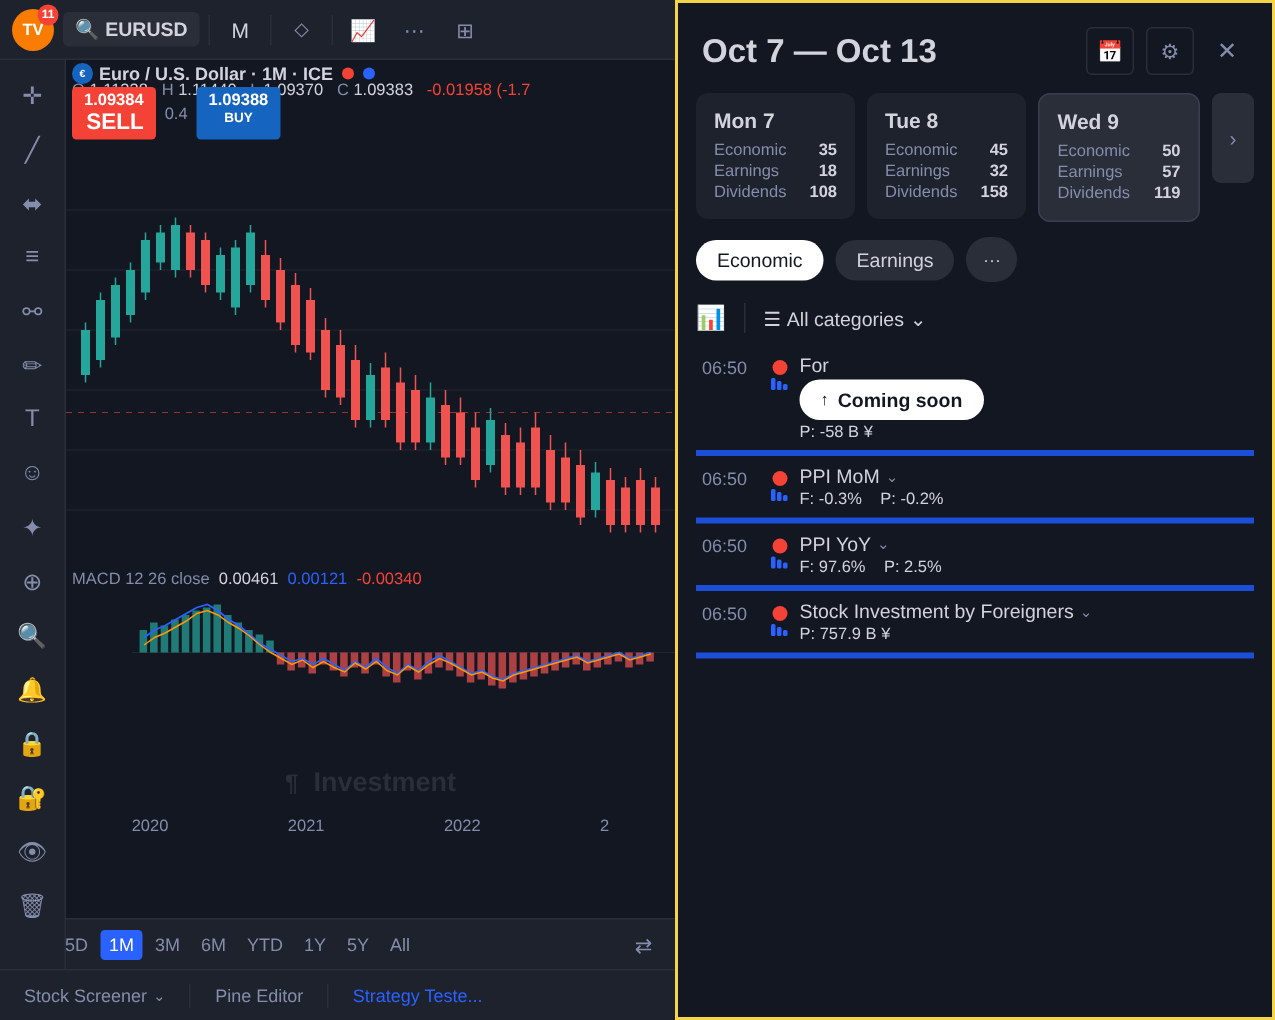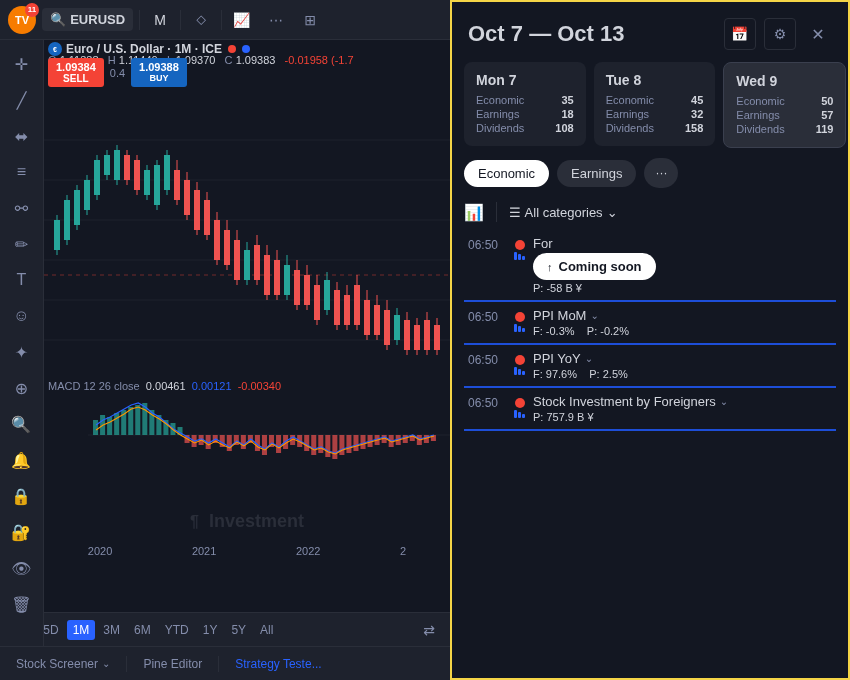--- a/index.html
+++ b/index.html
@@ -108,21 +108,21 @@
       display: flex; gap: 4px;
       z-index: 5;
     }
     .sell-btn {
       background: #f44336; color: white;
       font-size: 11px; font-weight: 700;
       padding: 3px 8px; border-radius: 3px;
       text-align: center;
     }
     .sell-btn .price { display: block; }
-    .sell-btn .label { display: block; font-size: 10px; }
+    .sell-btn .label { display: block; font-size: 15px; text-align: right; }
     .price-mid { color: #848dab; font-size: 11px; display: flex; align-items: center; padding: 0 2px; }
     .buy-btn {
       background: #1565c0; color: white;
       font-size: 11px; font-weight: 700;
       padding: 3px 8px; border-radius: 3px;
       text-align: center;
     }
 
     
     .chart-svg-container {
@@ -260,21 +260,21 @@
       flex: 1;
       cursor: pointer;
     }
     .day-card.active {
       background: #2a2e39;
       border: 1px solid #3a3f4e;
     }
     .day-card-title { color: #d1d4dc; font-size: 14px; font-weight: 700; margin-bottom: 6px; }
     .day-card-row { display: flex; justify-content: space-between; margin-bottom: 2px; }
     .day-card-label { color: #848dab; font-size: 11px; }
-    .day-card-value { color: #d1d4dc; font-size: 11px; font-weight: 600; margin-left: 31px; }
+    .day-card-value { color: #d1d4dc; font-size: 11px; font-weight: 600; }
     .day-card-chevron {
       width: 28px; height: 60px;
       display: flex; align-items: center; justify-content: center;
       background: #2a2e39; border-radius: 6px;
       color: #848dab; font-size: 14px; cursor: pointer;
       flex-shrink: 0;
     }
 
     
     .filter-row {
@@ -339,21 +339,21 @@
       border-radius: 4px;
       margin-bottom: 4px;
       border-left: 3px solid #2962ff;
     }
 
     .event-item {
       display: flex;
       align-items: flex-start;
       gap: 8px;
       padding: 6px 4px;
-      border-bottom: 2px solid #1d4ed8;
+      border-bottom: 4px solid #1d4ed8;
     }
     .event-time { color: #848dab; font-size: 12px; width: 38px; flex-shrink: 0; padding-top: 2px; }
     .event-indicators {
       display: flex; flex-direction: column; align-items: center; gap: 2px;
       flex-shrink: 0; padding-top: 4px;
     }
     .indicator-dot { width: 10px; height: 10px; background: #f44336; border-radius: 50%; }
     .indicator-bar {
       display: flex; gap: 1px; align-items: flex-end;
     }

